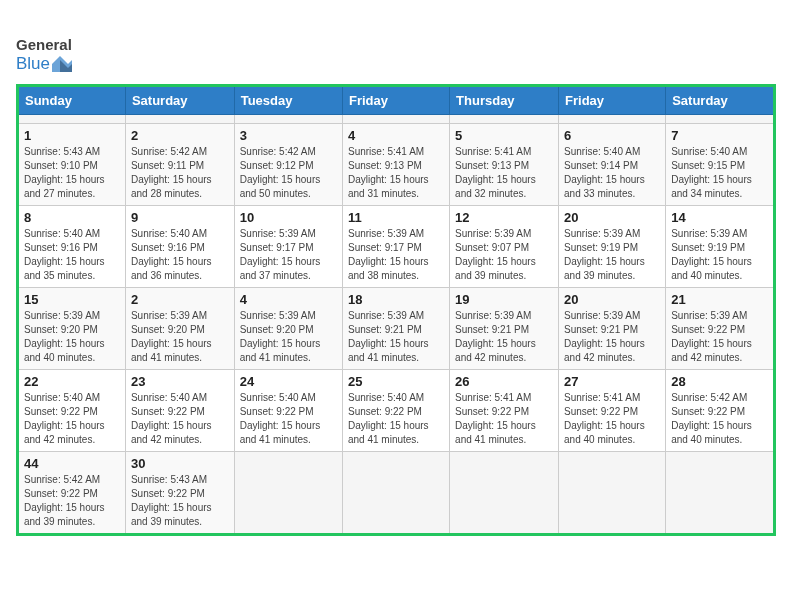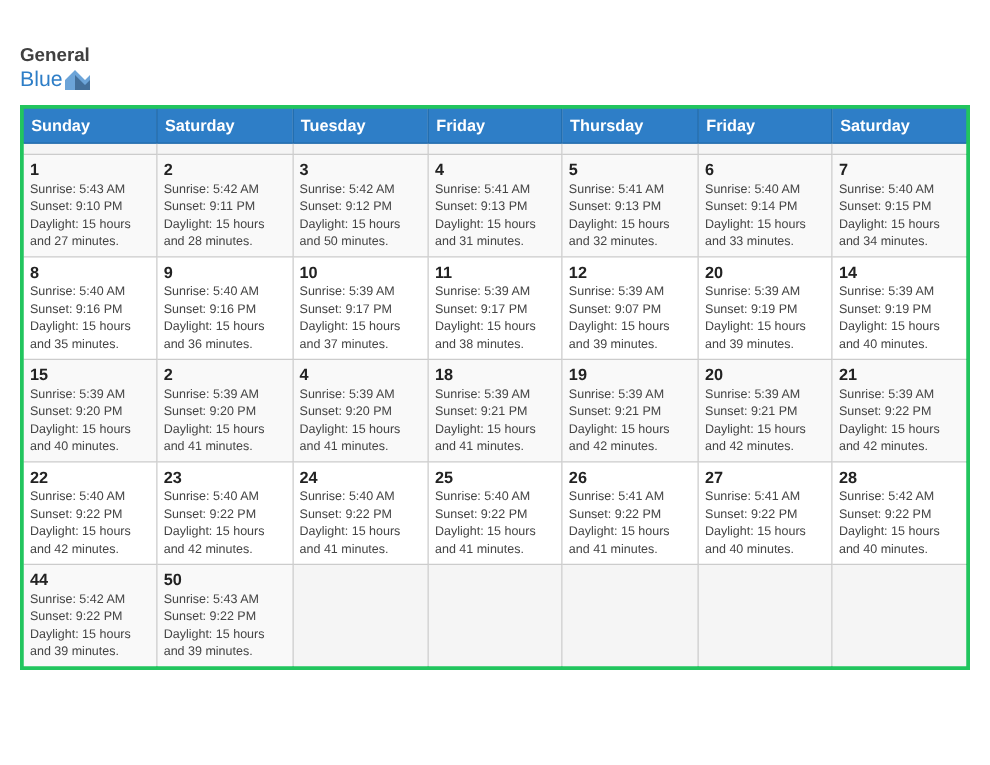--- a/index.html
+++ b/index.html
@@ -298,21 +298,21 @@
         </td>
       </tr>
       <tr>
         <td>
           <span class="day-number">44</span>
           <span class="day-info">Sunrise: 5:42 AM</span><br>
           <span class="day-info">Sunset: 9:22 PM</span><br>
           <span class="day-info">Daylight: 15 hours and 39 minutes.</span>
         </td>
         <td>
-          <span class="day-number">50</span>
+          <span class="day-number">30</span>
           <span class="day-info">Sunrise: 5:43 AM</span><br>
           <span class="day-info">Sunset: 9:22 PM</span><br>
           <span class="day-info">Daylight: 15 hours and 39 minutes.</span>
         </td>
         <td class="empty"></td>
         <td class="empty"></td>
         <td class="empty"></td>
         <td class="empty"></td>
         <td class="empty"></td>
       </tr>

